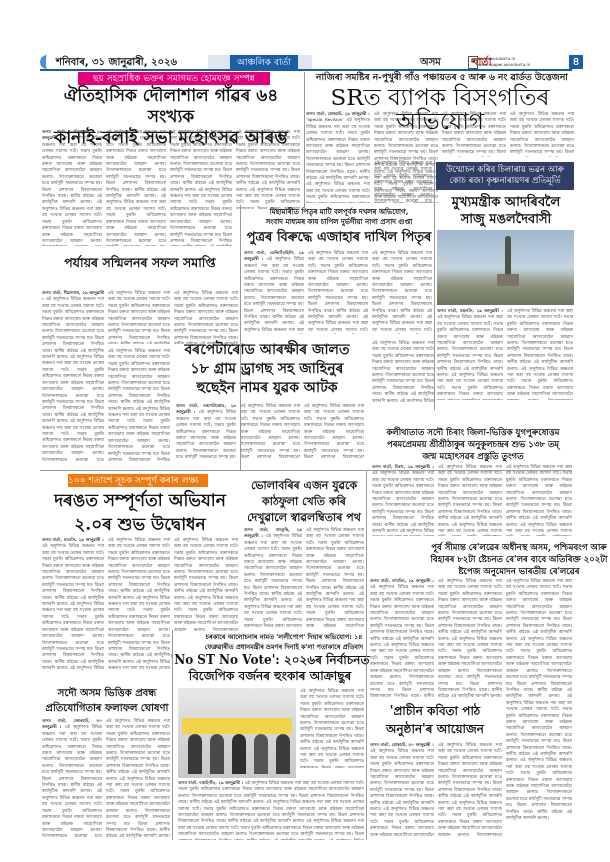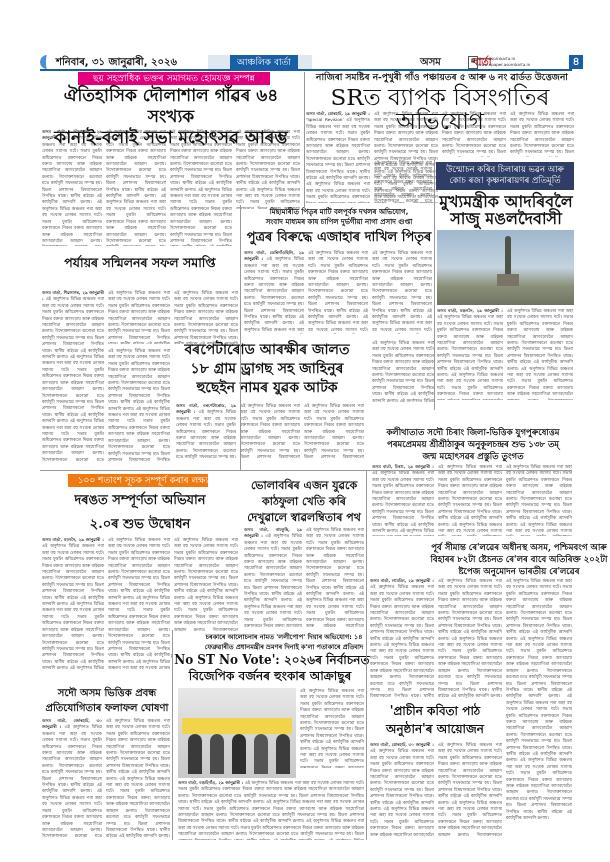--- a/index.html
+++ b/index.html
@@ -10,21 +10,21 @@
   .hdr-date{position:absolute;left:40px;top:55px;width:170px;height:14px;font-size:10px;font-weight:bold;line-height:14px;padding-left:10px;border-left:6px solid #4a8fd8;border-radius:7px 0 0 7px;box-sizing:border-box;}
   .hdr-mid{position:absolute;left:208px;top:55px;width:22px;height:14px;background:#dfe7f1;}
   .hdr-sec{position:absolute;left:230px;top:55px;width:68px;height:14px;background:#1a5ea8;color:#fff;font-size:9px;text-align:center;line-height:14px;}
   .hdr-mid2{position:absolute;left:298px;top:55px;width:14px;height:14px;background:#dfe7f1;}
   .hdr-logo{position:absolute;left:420px;top:55px;height:14px;font-size:10px;font-weight:bold;line-height:14px;color:#222;}
   .hdr-logo .red{color:#d81e1e;padding-left:32px;}
   .hdr-web{position:absolute;left:478px;top:56px;font-size:4px;line-height:6px;color:#333;width:52px;}
   .hdr-page{position:absolute;left:569px;top:55px;width:14px;height:14px;background:#1a5ea8;color:#fff;font-size:11px;font-weight:bold;text-align:center;line-height:14px;}
 
   .kicker-pink{background:#e4007c;color:#fff;font-size:9px;text-align:center;line-height:12px;}
-  .kicker-orange{background:#f07a10;color:#fff;font-size:9px;text-align:right;line-height:12px;}
+  .kicker-orange{background:#f07a10;color:#fff;font-size:9px;text-align:left;line-height:12px;}
   .kicker-navy{background:#2f3e66;color:#fff;font-size:8.5px;text-align:center;line-height:11px;padding:2px 3px;box-sizing:border-box;}
   .hl{font-family:"DejaVu Serif",serif;text-align:center;color:#111;}
   .sub{font-family:"DejaVu Sans",sans-serif;text-align:center;color:#111;font-weight:bold;}
   .body{font-size:4.2px;line-height:6.4px;color:#333;text-align:justify;overflow:hidden;}
   .col{position:absolute;overflow:hidden;}
   .rule{position:absolute;background:#999;}
   .photo{position:absolute;overflow:hidden;}
 </style>
 </head>
 <body>
@@ -54,21 +54,21 @@
 
 <div class="abs sub" style="left:312px;top:71px;width:260px;font-size:9px;line-height:13px;">নাজিৰা সমষ্টিৰ ন-পুখুৰী গাঁও পঞ্চায়তৰ ৫ আৰু ৬ নং ৱাৰ্ডত উত্তেজনা</div>
 <div class="abs hl" style="left:306px;top:85px;width:268px;font-size:23px;line-height:24px;">SRত ব্যাপক বিসংগতিৰ অভিযোগ</div>
 <div class="col body" style="left:306px;top:111px;width:64px;height:92px;"><b>অসম বাৰ্তা, যোৰহাট, ২৯ জানুৱাৰী :</b> <span>'Special Revision'</span> <span>এই অনুষ্ঠানত বিভিন্ন অঞ্চলৰ পৰা অহা বহু সংখ্যক লোকৰ সমাগম ঘটে। সভাৰ মুকলি অধিৱেশনত বক্তাসকলে নিজৰ বক্তব্য আগবঢ়ায় আৰু ৰাইজক সহযোগিতা আগবঢ়াবলৈ আহ্বান জনায়। উদ্যোক্তাসকলে জনোৱা মতে কাৰ্যসূচী সফলভাৱে সম্পন্ন হয়। জিলা প্ৰশাসনৰ বিষয়াসকলো উপস্থিত থাকে। স্থানীয় ৰাইজে এই কাৰ্যসূচীক আদৰণি জনায়। এই অনুষ্ঠানত বিভিন্ন অঞ্চলৰ পৰা অহা বহু সংখ্যক লোকৰ সমাগম ঘটে। সভাৰ মুকলি অধিৱেশনত বক্তাসকলে নিজৰ বক্তব্য আগবঢ়ায় আৰু ৰাইজক সহযোগিতা আগবঢ়াবলৈ আহ্বান জনায়। উদ্যোক্তাসকলে জনোৱা মতে কাৰ্যসূচী সফলভাৱে সম্পন্ন হয়। জিলা প্ৰশাসনৰ বিষয়াসকলো উপস্থিত থাকে। স্থানীয় ৰাইজে এই কাৰ্যসূচীক আদৰণি জনায়। এই অনুষ্ঠানত বিভিন্ন অঞ্চলৰ পৰা অহা বহু সংখ্যক লোকৰ সমাগম ঘটে। সভাৰ মুকলি অধিৱেশনত বক্তাসকলে নিজৰ বক্তব্য আগবঢ়ায় আৰু ৰাইজক সহযোগিতা আগবঢ়াবলৈ আহ্বান জনায়। উদ্যোক্তাসকলে জনোৱা মতে কাৰ্যসূচী সফলভাৱে সম্পন্ন হয়। জিলা প্ৰশাসনৰ বিষয়াসকলো উপস্থিত থাকে। স্থানীয় ৰাইজে এই কাৰ্যসূচীক আদৰণি জনায়। এই অনুষ্ঠানত বিভিন্ন অঞ্চলৰ পৰা অহা বহু সংখ্যক লোকৰ সমাগম ঘটে। সভাৰ মুকলি অধিৱেশনত বক্তাসকলে নিজৰ বক্তব্য আগবঢ়ায় আৰু ৰাইজক সহযোগিতা আগবঢ়াবলৈ আহ্বান জনায়। উদ্যোক্তাসকলে জনোৱা মতে কাৰ্যসূচী সফলভাৱে সম্পন্ন হয়। জিলা প্ৰশাসনৰ বিষয়াসকলো উপস্থিত থাকে। স্থানীয় ৰাইজে এই কাৰ্যসূচীক আদৰণি জনায়। </span></div>
 <div class="col body" style="left:374px;top:111px;width:64px;height:92px;">এই অনুষ্ঠানত বিভিন্ন অঞ্চলৰ পৰা অহা বহু সংখ্যক লোকৰ সমাগম ঘটে। সভাৰ মুকলি অধিৱেশনত বক্তাসকলে নিজৰ বক্তব্য আগবঢ়ায় আৰু ৰাইজক সহযোগিতা আগবঢ়াবলৈ আহ্বান জনায়। উদ্যোক্তাসকলে জনোৱা মতে কাৰ্যসূচী সফলভাৱে সম্পন্ন হয়। জিলা প্ৰশাসনৰ বিষয়াসকলো উপস্থিত থাকে। স্থানীয় ৰাইজে এই কাৰ্যসূচীক আদৰণি জনায়। এই অনুষ্ঠানত বিভিন্ন অঞ্চলৰ পৰা অহা বহু সংখ্যক লোকৰ সমাগম ঘটে। সভাৰ মুকলি অধিৱেশনত বক্তাসকলে নিজৰ বক্তব্য আগবঢ়ায় আৰু ৰাইজক সহযোগিতা আগবঢ়াবলৈ আহ্বান জনায়। উদ্যোক্তাসকলে জনোৱা মতে কাৰ্যসূচী সফলভাৱে সম্পন্ন হয়। জিলা প্ৰশাসনৰ বিষয়াসকলো উপস্থিত থাকে। স্থানীয় ৰাইজে এই কাৰ্যসূচীক আদৰণি জনায়। এই অনুষ্ঠানত বিভিন্ন অঞ্চলৰ পৰা অহা বহু সংখ্যক লোকৰ সমাগম ঘটে। সভাৰ মুকলি অধিৱেশনত বক্তাসকলে নিজৰ বক্তব্য আগবঢ়ায় আৰু ৰাইজক সহযোগিতা আগবঢ়াবলৈ আহ্বান জনায়। উদ্যোক্তাসকলে জনোৱা মতে কাৰ্যসূচী সফলভাৱে সম্পন্ন হয়। জিলা প্ৰশাসনৰ বিষয়াসকলো উপস্থিত থাকে। স্থানীয় ৰাইজে এই কাৰ্যসূচীক আদৰণি জনায়। এই অনুষ্ঠানত বিভিন্ন অঞ্চলৰ পৰা অহা বহু সংখ্যক লোকৰ সমাগম ঘটে। সভাৰ মুকলি অধিৱেশনত বক্তাসকলে নিজৰ বক্তব্য আগবঢ়ায় আৰু ৰাইজক সহযোগিতা আগবঢ়াবলৈ আহ্বান জনায়। উদ্যোক্তাসকলে জনোৱা মতে কাৰ্যসূচী সফলভাৱে সম্পন্ন হয়। জিলা প্ৰশাসনৰ বিষয়াসকলো উপস্থিত থাকে। স্থানীয় ৰাইজে এই কাৰ্যসূচীক আদৰণি জনায়। </div>
 <div class="col body" style="left:442px;top:111px;width:64px;height:46px;">এই অনুষ্ঠানত বিভিন্ন অঞ্চলৰ পৰা অহা বহু সংখ্যক লোকৰ সমাগম ঘটে। সভাৰ মুকলি অধিৱেশনত বক্তাসকলে নিজৰ বক্তব্য আগবঢ়ায় আৰু ৰাইজক সহযোগিতা আগবঢ়াবলৈ আহ্বান জনায়। উদ্যোক্তাসকলে জনোৱা মতে কাৰ্যসূচী সফলভাৱে সম্পন্ন হয়। জিলা প্ৰশাসনৰ বিষয়াসকলো উপস্থিত থাকে। স্থানীয় ৰাইজে এই কাৰ্যসূচীক আদৰণি জনায়। এই অনুষ্ঠানত বিভিন্ন অঞ্চলৰ পৰা অহা বহু সংখ্যক লোকৰ সমাগম ঘটে। সভাৰ মুকলি অধিৱেশনত বক্তাসকলে নিজৰ বক্তব্য আগবঢ়ায় আৰু ৰাইজক সহযোগিতা আগবঢ়াবলৈ আহ্বান জনায়। উদ্যোক্তাসকলে জনোৱা মতে কাৰ্যসূচী সফলভাৱে সম্পন্ন হয়। জিলা প্ৰশাসনৰ বিষয়াসকলো উপস্থিত থাকে। স্থানীয় ৰাইজে এই কাৰ্যসূচীক আদৰণি জনায়। এই অনুষ্ঠানত বিভিন্ন অঞ্চলৰ পৰা অহা বহু সংখ্যক লোকৰ সমাগম ঘটে। সভাৰ মুকলি অধিৱেশনত বক্তাসকলে নিজৰ বক্তব্য আগবঢ়ায় আৰু ৰাইজক সহযোগিতা আগবঢ়াবলৈ আহ্বান জনায়। উদ্যোক্তাসকলে জনোৱা মতে কাৰ্যসূচী সফলভাৱে সম্পন্ন হয়। জিলা প্ৰশাসনৰ বিষয়াসকলো উপস্থিত থাকে। স্থানীয় ৰাইজে এই কাৰ্যসূচীক আদৰণি জনায়। এই অনুষ্ঠানত বিভিন্ন অঞ্চলৰ পৰা অহা বহু সংখ্যক লোকৰ সমাগম ঘটে। সভাৰ মুকলি অধিৱেশনত বক্তাসকলে নিজৰ বক্তব্য আগবঢ়ায় আৰু ৰাইজক সহযোগিতা আগবঢ়াবলৈ আহ্বান জনায়। উদ্যোক্তাসকলে জনোৱা মতে কাৰ্যসূচী সফলভাৱে সম্পন্ন হয়। জিলা প্ৰশাসনৰ বিষয়াসকলো উপস্থিত থাকে। স্থানীয় ৰাইজে এই কাৰ্যসূচীক আদৰণি জনায়। </div>
 <div class="col body" style="left:510px;top:111px;width:64px;height:46px;">এই অনুষ্ঠানত বিভিন্ন অঞ্চলৰ পৰা অহা বহু সংখ্যক লোকৰ সমাগম ঘটে। সভাৰ মুকলি অধিৱেশনত বক্তাসকলে নিজৰ বক্তব্য আগবঢ়ায় আৰু ৰাইজক সহযোগিতা আগবঢ়াবলৈ আহ্বান জনায়। উদ্যোক্তাসকলে জনোৱা মতে কাৰ্যসূচী সফলভাৱে সম্পন্ন হয়। জিলা প্ৰশাসনৰ বিষয়াসকলো উপস্থিত থাকে। স্থানীয় ৰাইজে এই কাৰ্যসূচীক আদৰণি জনায়। এই অনুষ্ঠানত বিভিন্ন অঞ্চলৰ পৰা অহা বহু সংখ্যক লোকৰ সমাগম ঘটে। সভাৰ মুকলি অধিৱেশনত বক্তাসকলে নিজৰ বক্তব্য আগবঢ়ায় আৰু ৰাইজক সহযোগিতা আগবঢ়াবলৈ আহ্বান জনায়। উদ্যোক্তাসকলে জনোৱা মতে কাৰ্যসূচী সফলভাৱে সম্পন্ন হয়। জিলা প্ৰশাসনৰ বিষয়াসকলো উপস্থিত থাকে। স্থানীয় ৰাইজে এই কাৰ্যসূচীক আদৰণি জনায়। এই অনুষ্ঠানত বিভিন্ন অঞ্চলৰ পৰা অহা বহু সংখ্যক লোকৰ সমাগম ঘটে। সভাৰ মুকলি অধিৱেশনত বক্তাসকলে নিজৰ বক্তব্য আগবঢ়ায় আৰু ৰাইজক সহযোগিতা আগবঢ়াবলৈ আহ্বান জনায়। উদ্যোক্তাসকলে জনোৱা মতে কাৰ্যসূচী সফলভাৱে সম্পন্ন হয়। জিলা প্ৰশাসনৰ বিষয়াসকলো উপস্থিত থাকে। স্থানীয় ৰাইজে এই কাৰ্যসূচীক আদৰণি জনায়। এই অনুষ্ঠানত বিভিন্ন অঞ্চলৰ পৰা অহা বহু সংখ্যক লোকৰ সমাগম ঘটে। সভাৰ মুকলি অধিৱেশনত বক্তাসকলে নিজৰ বক্তব্য আগবঢ়ায় আৰু ৰাইজক সহযোগিতা আগবঢ়াবলৈ আহ্বান জনায়। উদ্যোক্তাসকলে জনোৱা মতে কাৰ্যসূচী সফলভাৱে সম্পন্ন হয়। জিলা প্ৰশাসনৰ বিষয়াসকলো উপস্থিত থাকে। স্থানীয় ৰাইজে এই কাৰ্যসূচীক আদৰণি জনায়। </div>
 <div class="col body" style="left:374px;top:160px;width:58px;height:43px;">এই অনুষ্ঠানত বিভিন্ন অঞ্চলৰ পৰা অহা বহু সংখ্যক লোকৰ সমাগম ঘটে। সভাৰ মুকলি অধিৱেশনত বক্তাসকলে নিজৰ বক্তব্য আগবঢ়ায় আৰু ৰাইজক সহযোগিতা আগবঢ়াবলৈ আহ্বান জনায়। উদ্যোক্তাসকলে জনোৱা মতে কাৰ্যসূচী সফলভাৱে সম্পন্ন হয়। জিলা প্ৰশাসনৰ বিষয়াসকলো উপস্থিত থাকে। স্থানীয় ৰাইজে এই কাৰ্যসূচীক আদৰণি জনায়। এই অনুষ্ঠানত বিভিন্ন অঞ্চলৰ পৰা অহা বহু সংখ্যক লোকৰ সমাগম ঘটে। সভাৰ মুকলি অধিৱেশনত বক্তাসকলে নিজৰ বক্তব্য আগবঢ়ায় আৰু ৰাইজক সহযোগিতা আগবঢ়াবলৈ আহ্বান জনায়। উদ্যোক্তাসকলে জনোৱা মতে কাৰ্যসূচী সফলভাৱে সম্পন্ন হয়। জিলা প্ৰশাসনৰ বিষয়াসকলো উপস্থিত থাকে। স্থানীয় ৰাইজে এই কাৰ্যসূচীক আদৰণি জনায়। এই অনুষ্ঠানত বিভিন্ন অঞ্চলৰ পৰা অহা বহু সংখ্যক লোকৰ সমাগম ঘটে। সভাৰ মুকলি অধিৱেশনত বক্তাসকলে নিজৰ বক্তব্য আগবঢ়ায় আৰু ৰাইজক সহযোগিতা আগবঢ়াবলৈ আহ্বান জনায়। উদ্যোক্তাসকলে জনোৱা মতে কাৰ্যসূচী সফলভাৱে সম্পন্ন হয়। জিলা প্ৰশাসনৰ বিষয়াসকলো উপস্থিত থাকে। স্থানীয় ৰাইজে এই কাৰ্যসূচীক আদৰণি জনায়। এই অনুষ্ঠানত বিভিন্ন অঞ্চলৰ পৰা অহা বহু সংখ্যক লোকৰ সমাগম ঘটে। সভাৰ মুকলি অধিৱেশনত বক্তাসকলে নিজৰ বক্তব্য আগবঢ়ায় আৰু ৰাইজক সহযোগিতা আগবঢ়াবলৈ আহ্বান জনায়। উদ্যোক্তাসকলে জনোৱা মতে কাৰ্যসূচী সফলভাৱে সম্পন্ন হয়। জিলা প্ৰশাসনৰ বিষয়াসকলো উপস্থিত থাকে। স্থানীয় ৰাইজে এই কাৰ্যসূচীক আদৰণি জনায়। </div>
 
 <div class="abs kicker-navy" style="left:436px;top:162px;width:138px;height:28px;">উন্মোচন কৰিব চিলাৰায় ভৱন আৰু কোচ ৰজা কৃষ্ণনাৰায়ণৰ প্ৰতিমূৰ্তি</div>
-<div class="abs hl" style="left:436px;top:193px;width:140px;font-size:16px;line-height:17px;font-weight:bold;">
+<div class="abs hl" style="left:436px;top:193px;width:140px;font-size:13px;line-height:17px;font-weight:bold;">
   <div>মুখ্যমন্ত্ৰীক আদৰিবলৈ</div>
   <div>সাজু মঙলদৈবাসী</div>
 </div>
 <div class="photo" style="left:437px;top:230px;width:137px;height:75px;background:linear-gradient(#9fb7cf 0%,#c4d3df 50%,#8a8f78 75%,#6d7562 100%);">
   <div class="abs" style="left:68px;top:6px;width:6px;height:40px;background:#4e5548;border-radius:3px 3px 0 0;"></div>
   <div class="abs" style="left:60px;top:44px;width:22px;height:12px;background:#7a7566;"></div>
 </div>
 <div class="col body" style="left:437px;top:308px;width:66px;height:92px;"><b>অসম বাৰ্তা, মঙলদৈ, ২৯ জানুৱাৰী :</b> <span>এই অনুষ্ঠানত বিভিন্ন অঞ্চলৰ পৰা অহা বহু সংখ্যক লোকৰ সমাগম ঘটে। সভাৰ মুকলি অধিৱেশনত বক্তাসকলে নিজৰ বক্তব্য আগবঢ়ায় আৰু ৰাইজক সহযোগিতা আগবঢ়াবলৈ আহ্বান জনায়। উদ্যোক্তাসকলে জনোৱা মতে কাৰ্যসূচী সফলভাৱে সম্পন্ন হয়। জিলা প্ৰশাসনৰ বিষয়াসকলো উপস্থিত থাকে। স্থানীয় ৰাইজে এই কাৰ্যসূচীক আদৰণি জনায়। এই অনুষ্ঠানত বিভিন্ন অঞ্চলৰ পৰা অহা বহু সংখ্যক লোকৰ সমাগম ঘটে। সভাৰ মুকলি অধিৱেশনত বক্তাসকলে নিজৰ বক্তব্য আগবঢ়ায় আৰু ৰাইজক সহযোগিতা আগবঢ়াবলৈ আহ্বান জনায়। উদ্যোক্তাসকলে জনোৱা মতে কাৰ্যসূচী সফলভাৱে সম্পন্ন হয়। জিলা প্ৰশাসনৰ বিষয়াসকলো উপস্থিত থাকে। স্থানীয় ৰাইজে এই কাৰ্যসূচীক আদৰণি জনায়। এই অনুষ্ঠানত বিভিন্ন অঞ্চলৰ পৰা অহা বহু সংখ্যক লোকৰ সমাগম ঘটে। সভাৰ মুকলি অধিৱেশনত বক্তাসকলে নিজৰ বক্তব্য আগবঢ়ায় আৰু ৰাইজক সহযোগিতা আগবঢ়াবলৈ আহ্বান জনায়। উদ্যোক্তাসকলে জনোৱা মতে কাৰ্যসূচী সফলভাৱে সম্পন্ন হয়। জিলা প্ৰশাসনৰ বিষয়াসকলো উপস্থিত থাকে। স্থানীয় ৰাইজে এই কাৰ্যসূচীক আদৰণি জনায়। এই অনুষ্ঠানত বিভিন্ন অঞ্চলৰ পৰা অহা বহু সংখ্যক লোকৰ সমাগম ঘটে। সভাৰ মুকলি অধিৱেশনত বক্তাসকলে নিজৰ বক্তব্য আগবঢ়ায় আৰু ৰাইজক সহযোগিতা আগবঢ়াবলৈ আহ্বান জনায়। উদ্যোক্তাসকলে জনোৱা মতে কাৰ্যসূচী সফলভাৱে সম্পন্ন হয়। জিলা প্ৰশাসনৰ বিষয়াসকলো উপস্থিত থাকে। স্থানীয় ৰাইজে এই কাৰ্যসূচীক আদৰণি জনায়। </span></div>
 <div class="col body" style="left:507px;top:308px;width:66px;height:92px;">এই অনুষ্ঠানত বিভিন্ন অঞ্চলৰ পৰা অহা বহু সংখ্যক লোকৰ সমাগম ঘটে। সভাৰ মুকলি অধিৱেশনত বক্তাসকলে নিজৰ বক্তব্য আগবঢ়ায় আৰু ৰাইজক সহযোগিতা আগবঢ়াবলৈ আহ্বান জনায়। উদ্যোক্তাসকলে জনোৱা মতে কাৰ্যসূচী সফলভাৱে সম্পন্ন হয়। জিলা প্ৰশাসনৰ বিষয়াসকলো উপস্থিত থাকে। স্থানীয় ৰাইজে এই কাৰ্যসূচীক আদৰণি জনায়। এই অনুষ্ঠানত বিভিন্ন অঞ্চলৰ পৰা অহা বহু সংখ্যক লোকৰ সমাগম ঘটে। সভাৰ মুকলি অধিৱেশনত বক্তাসকলে নিজৰ বক্তব্য আগবঢ়ায় আৰু ৰাইজক সহযোগিতা আগবঢ়াবলৈ আহ্বান জনায়। উদ্যোক্তাসকলে জনোৱা মতে কাৰ্যসূচী সফলভাৱে সম্পন্ন হয়। জিলা প্ৰশাসনৰ বিষয়াসকলো উপস্থিত থাকে। স্থানীয় ৰাইজে এই কাৰ্যসূচীক আদৰণি জনায়। এই অনুষ্ঠানত বিভিন্ন অঞ্চলৰ পৰা অহা বহু সংখ্যক লোকৰ সমাগম ঘটে। সভাৰ মুকলি অধিৱেশনত বক্তাসকলে নিজৰ বক্তব্য আগবঢ়ায় আৰু ৰাইজক সহযোগিতা আগবঢ়াবলৈ আহ্বান জনায়। উদ্যোক্তাসকলে জনোৱা মতে কাৰ্যসূচী সফলভাৱে সম্পন্ন হয়। জিলা প্ৰশাসনৰ বিষয়াসকলো উপস্থিত থাকে। স্থানীয় ৰাইজে এই কাৰ্যসূচীক আদৰণি জনায়। এই অনুষ্ঠানত বিভিন্ন অঞ্চলৰ পৰা অহা বহু সংখ্যক লোকৰ সমাগম ঘটে। সভাৰ মুকলি অধিৱেশনত বক্তাসকলে নিজৰ বক্তব্য আগবঢ়ায় আৰু ৰাইজক সহযোগিতা আগবঢ়াবলৈ আহ্বান জনায়। উদ্যোক্তাসকলে জনোৱা মতে কাৰ্যসূচী সফলভাৱে সম্পন্ন হয়। জিলা প্ৰশাসনৰ বিষয়াসকলো উপস্থিত থাকে। স্থানীয় ৰাইজে এই কাৰ্যসূচীক আদৰণি জনায়। </div>
 
@@ -104,21 +104,21 @@
 <div class="abs hl" style="left:370px;top:426px;width:206px;font-size:8.5px;line-height:12px;font-weight:bold;">
   <div>কলীথাতাত সদৌ চিৰাং জিলা-ভিত্তিক যুগপুৰুষোত্তম</div>
   <div>পৰমপ্ৰেমময় শ্ৰীশ্ৰীঠাকুৰ অনুকূলচন্দ্ৰৰ শুভ ১৩৮ তম্</div>
   <div>জন্ম মহোৎসৱৰ প্ৰস্তুতি তুংগত</div>
 </div>
 <div class="col body" style="left:372px;top:464px;width:62px;height:72px;"><b>অসম বাৰ্তা, চিৰাং, ২৯ জানুৱাৰী :</b> <span>এই অনুষ্ঠানত বিভিন্ন অঞ্চলৰ পৰা অহা বহু সংখ্যক লোকৰ সমাগম ঘটে। সভাৰ মুকলি অধিৱেশনত বক্তাসকলে নিজৰ বক্তব্য আগবঢ়ায় আৰু ৰাইজক সহযোগিতা আগবঢ়াবলৈ আহ্বান জনায়। উদ্যোক্তাসকলে জনোৱা মতে কাৰ্যসূচী সফলভাৱে সম্পন্ন হয়। জিলা প্ৰশাসনৰ বিষয়াসকলো উপস্থিত থাকে। স্থানীয় ৰাইজে এই কাৰ্যসূচীক আদৰণি জনায়। এই অনুষ্ঠানত বিভিন্ন অঞ্চলৰ পৰা অহা বহু সংখ্যক লোকৰ সমাগম ঘটে। সভাৰ মুকলি অধিৱেশনত বক্তাসকলে নিজৰ বক্তব্য আগবঢ়ায় আৰু ৰাইজক সহযোগিতা আগবঢ়াবলৈ আহ্বান জনায়। উদ্যোক্তাসকলে জনোৱা মতে কাৰ্যসূচী সফলভাৱে সম্পন্ন হয়। জিলা প্ৰশাসনৰ বিষয়াসকলো উপস্থিত থাকে। স্থানীয় ৰাইজে এই কাৰ্যসূচীক আদৰণি জনায়। এই অনুষ্ঠানত বিভিন্ন অঞ্চলৰ পৰা অহা বহু সংখ্যক লোকৰ সমাগম ঘটে। সভাৰ মুকলি অধিৱেশনত বক্তাসকলে নিজৰ বক্তব্য আগবঢ়ায় আৰু ৰাইজক সহযোগিতা আগবঢ়াবলৈ আহ্বান জনায়। উদ্যোক্তাসকলে জনোৱা মতে কাৰ্যসূচী সফলভাৱে সম্পন্ন হয়। জিলা প্ৰশাসনৰ বিষয়াসকলো উপস্থিত থাকে। স্থানীয় ৰাইজে এই কাৰ্যসূচীক আদৰণি জনায়। এই অনুষ্ঠানত বিভিন্ন অঞ্চলৰ পৰা অহা বহু সংখ্যক লোকৰ সমাগম ঘটে। সভাৰ মুকলি অধিৱেশনত বক্তাসকলে নিজৰ বক্তব্য আগবঢ়ায় আৰু ৰাইজক সহযোগিতা আগবঢ়াবলৈ আহ্বান জনায়। উদ্যোক্তাসকলে জনোৱা মতে কাৰ্যসূচী সফলভাৱে সম্পন্ন হয়। জিলা প্ৰশাসনৰ বিষয়াসকলো উপস্থিত থাকে। স্থানীয় ৰাইজে এই কাৰ্যসূচীক আদৰণি জনায়। </span></div>
 <div class="col body" style="left:438px;top:464px;width:64px;height:72px;">এই অনুষ্ঠানত বিভিন্ন অঞ্চলৰ পৰা অহা বহু সংখ্যক লোকৰ সমাগম ঘটে। সভাৰ মুকলি অধিৱেশনত বক্তাসকলে নিজৰ বক্তব্য আগবঢ়ায় আৰু ৰাইজক সহযোগিতা আগবঢ়াবলৈ আহ্বান জনায়। উদ্যোক্তাসকলে জনোৱা মতে কাৰ্যসূচী সফলভাৱে সম্পন্ন হয়। জিলা প্ৰশাসনৰ বিষয়াসকলো উপস্থিত থাকে। স্থানীয় ৰাইজে এই কাৰ্যসূচীক আদৰণি জনায়। এই অনুষ্ঠানত বিভিন্ন অঞ্চলৰ পৰা অহা বহু সংখ্যক লোকৰ সমাগম ঘটে। সভাৰ মুকলি অধিৱেশনত বক্তাসকলে নিজৰ বক্তব্য আগবঢ়ায় আৰু ৰাইজক সহযোগিতা আগবঢ়াবলৈ আহ্বান জনায়। উদ্যোক্তাসকলে জনোৱা মতে কাৰ্যসূচী সফলভাৱে সম্পন্ন হয়। জিলা প্ৰশাসনৰ বিষয়াসকলো উপস্থিত থাকে। স্থানীয় ৰাইজে এই কাৰ্যসূচীক আদৰণি জনায়। এই অনুষ্ঠানত বিভিন্ন অঞ্চলৰ পৰা অহা বহু সংখ্যক লোকৰ সমাগম ঘটে। সভাৰ মুকলি অধিৱেশনত বক্তাসকলে নিজৰ বক্তব্য আগবঢ়ায় আৰু ৰাইজক সহযোগিতা আগবঢ়াবলৈ আহ্বান জনায়। উদ্যোক্তাসকলে জনোৱা মতে কাৰ্যসূচী সফলভাৱে সম্পন্ন হয়। জিলা প্ৰশাসনৰ বিষয়াসকলো উপস্থিত থাকে। স্থানীয় ৰাইজে এই কাৰ্যসূচীক আদৰণি জনায়। এই অনুষ্ঠানত বিভিন্ন অঞ্চলৰ পৰা অহা বহু সংখ্যক লোকৰ সমাগম ঘটে। সভাৰ মুকলি অধিৱেশনত বক্তাসকলে নিজৰ বক্তব্য আগবঢ়ায় আৰু ৰাইজক সহযোগিতা আগবঢ়াবলৈ আহ্বান জনায়। উদ্যোক্তাসকলে জনোৱা মতে কাৰ্যসূচী সফলভাৱে সম্পন্ন হয়। জিলা প্ৰশাসনৰ বিষয়াসকলো উপস্থিত থাকে। স্থানীয় ৰাইজে এই কাৰ্যসূচীক আদৰণি জনায়। </div>
 <div class="col body" style="left:506px;top:464px;width:66px;height:72px;">এই অনুষ্ঠানত বিভিন্ন অঞ্চলৰ পৰা অহা বহু সংখ্যক লোকৰ সমাগম ঘটে। সভাৰ মুকলি অধিৱেশনত বক্তাসকলে নিজৰ বক্তব্য আগবঢ়ায় আৰু ৰাইজক সহযোগিতা আগবঢ়াবলৈ আহ্বান জনায়। উদ্যোক্তাসকলে জনোৱা মতে কাৰ্যসূচী সফলভাৱে সম্পন্ন হয়। জিলা প্ৰশাসনৰ বিষয়াসকলো উপস্থিত থাকে। স্থানীয় ৰাইজে এই কাৰ্যসূচীক আদৰণি জনায়। এই অনুষ্ঠানত বিভিন্ন অঞ্চলৰ পৰা অহা বহু সংখ্যক লোকৰ সমাগম ঘটে। সভাৰ মুকলি অধিৱেশনত বক্তাসকলে নিজৰ বক্তব্য আগবঢ়ায় আৰু ৰাইজক সহযোগিতা আগবঢ়াবলৈ আহ্বান জনায়। উদ্যোক্তাসকলে জনোৱা মতে কাৰ্যসূচী সফলভাৱে সম্পন্ন হয়। জিলা প্ৰশাসনৰ বিষয়াসকলো উপস্থিত থাকে। স্থানীয় ৰাইজে এই কাৰ্যসূচীক আদৰণি জনায়। এই অনুষ্ঠানত বিভিন্ন অঞ্চলৰ পৰা অহা বহু সংখ্যক লোকৰ সমাগম ঘটে। সভাৰ মুকলি অধিৱেশনত বক্তাসকলে নিজৰ বক্তব্য আগবঢ়ায় আৰু ৰাইজক সহযোগিতা আগবঢ়াবলৈ আহ্বান জনায়। উদ্যোক্তাসকলে জনোৱা মতে কাৰ্যসূচী সফলভাৱে সম্পন্ন হয়। জিলা প্ৰশাসনৰ বিষয়াসকলো উপস্থিত থাকে। স্থানীয় ৰাইজে এই কাৰ্যসূচীক আদৰণি জনায়। এই অনুষ্ঠানত বিভিন্ন অঞ্চলৰ পৰা অহা বহু সংখ্যক লোকৰ সমাগম ঘটে। সভাৰ মুকলি অধিৱেশনত বক্তাসকলে নিজৰ বক্তব্য আগবঢ়ায় আৰু ৰাইজক সহযোগিতা আগবঢ়াবলৈ আহ্বান জনায়। উদ্যোক্তাসকলে জনোৱা মতে কাৰ্যসূচী সফলভাৱে সম্পন্ন হয়। জিলা প্ৰশাসনৰ বিষয়াসকলো উপস্থিত থাকে। স্থানীয় ৰাইজে এই কাৰ্যসূচীক আদৰণি জনায়। </div>
 
 <div class="abs kicker-orange" style="left:68px;top:474px;width:140px;height:13px;">১০০ শতাংশ সূচক সম্পূৰ্ণ কৰাৰ লক্ষ্য</div>
-<div class="abs hl" style="left:42px;top:488px;width:196px;font-size:13px;line-height:24px;font-weight:bold;">
+<div class="abs hl" style="left:42px;top:488px;width:196px;font-size:17px;line-height:24px;font-weight:bold;">
   <div>দৰঙত সম্পূৰ্ণতা অভিযান</div>
   <div>২.০ৰ শুভ উদ্বোধন</div>
 </div>
 <div class="col body" style="left:42px;top:537px;width:62px;height:134px;"><b>অসম বাৰ্তা, মংলদৈ, ২৯ জানুৱাৰী :</b> <span>এই অনুষ্ঠানত বিভিন্ন অঞ্চলৰ পৰা অহা বহু সংখ্যক লোকৰ সমাগম ঘটে। সভাৰ মুকলি অধিৱেশনত বক্তাসকলে নিজৰ বক্তব্য আগবঢ়ায় আৰু ৰাইজক সহযোগিতা আগবঢ়াবলৈ আহ্বান জনায়। উদ্যোক্তাসকলে জনোৱা মতে কাৰ্যসূচী সফলভাৱে সম্পন্ন হয়। জিলা প্ৰশাসনৰ বিষয়াসকলো উপস্থিত থাকে। স্থানীয় ৰাইজে এই কাৰ্যসূচীক আদৰণি জনায়। এই অনুষ্ঠানত বিভিন্ন অঞ্চলৰ পৰা অহা বহু সংখ্যক লোকৰ সমাগম ঘটে। সভাৰ মুকলি অধিৱেশনত বক্তাসকলে নিজৰ বক্তব্য আগবঢ়ায় আৰু ৰাইজক সহযোগিতা আগবঢ়াবলৈ আহ্বান জনায়। উদ্যোক্তাসকলে জনোৱা মতে কাৰ্যসূচী সফলভাৱে সম্পন্ন হয়। জিলা প্ৰশাসনৰ বিষয়াসকলো উপস্থিত থাকে। স্থানীয় ৰাইজে এই কাৰ্যসূচীক আদৰণি জনায়। এই অনুষ্ঠানত বিভিন্ন অঞ্চলৰ পৰা অহা বহু সংখ্যক লোকৰ সমাগম ঘটে। সভাৰ মুকলি অধিৱেশনত বক্তাসকলে নিজৰ বক্তব্য আগবঢ়ায় আৰু ৰাইজক সহযোগিতা আগবঢ়াবলৈ আহ্বান জনায়। উদ্যোক্তাসকলে জনোৱা মতে কাৰ্যসূচী সফলভাৱে সম্পন্ন হয়। জিলা প্ৰশাসনৰ বিষয়াসকলো উপস্থিত থাকে। স্থানীয় ৰাইজে এই কাৰ্যসূচীক আদৰণি জনায়। এই অনুষ্ঠানত বিভিন্ন অঞ্চলৰ পৰা অহা বহু সংখ্যক লোকৰ সমাগম ঘটে। সভাৰ মুকলি অধিৱেশনত বক্তাসকলে নিজৰ বক্তব্য আগবঢ়ায় আৰু ৰাইজক সহযোগিতা আগবঢ়াবলৈ আহ্বান জনায়। উদ্যোক্তাসকলে জনোৱা মতে কাৰ্যসূচী সফলভাৱে সম্পন্ন হয়। জিলা প্ৰশাসনৰ বিষয়াসকলো উপস্থিত থাকে। স্থানীয় ৰাইজে এই কাৰ্যসূচীক আদৰণি জনায়। </span></div>
 <div class="col body" style="left:108px;top:537px;width:62px;height:134px;">এই অনুষ্ঠানত বিভিন্ন অঞ্চলৰ পৰা অহা বহু সংখ্যক লোকৰ সমাগম ঘটে। সভাৰ মুকলি অধিৱেশনত বক্তাসকলে নিজৰ বক্তব্য আগবঢ়ায় আৰু ৰাইজক সহযোগিতা আগবঢ়াবলৈ আহ্বান জনায়। উদ্যোক্তাসকলে জনোৱা মতে কাৰ্যসূচী সফলভাৱে সম্পন্ন হয়। জিলা প্ৰশাসনৰ বিষয়াসকলো উপস্থিত থাকে। স্থানীয় ৰাইজে এই কাৰ্যসূচীক আদৰণি জনায়। এই অনুষ্ঠানত বিভিন্ন অঞ্চলৰ পৰা অহা বহু সংখ্যক লোকৰ সমাগম ঘটে। সভাৰ মুকলি অধিৱেশনত বক্তাসকলে নিজৰ বক্তব্য আগবঢ়ায় আৰু ৰাইজক সহযোগিতা আগবঢ়াবলৈ আহ্বান জনায়। উদ্যোক্তাসকলে জনোৱা মতে কাৰ্যসূচী সফলভাৱে সম্পন্ন হয়। জিলা প্ৰশাসনৰ বিষয়াসকলো উপস্থিত থাকে। স্থানীয় ৰাইজে এই কাৰ্যসূচীক আদৰণি জনায়। এই অনুষ্ঠানত বিভিন্ন অঞ্চলৰ পৰা অহা বহু সংখ্যক লোকৰ সমাগম ঘটে। সভাৰ মুকলি অধিৱেশনত বক্তাসকলে নিজৰ বক্তব্য আগবঢ়ায় আৰু ৰাইজক সহযোগিতা আগবঢ়াবলৈ আহ্বান জনায়। উদ্যোক্তাসকলে জনোৱা মতে কাৰ্যসূচী সফলভাৱে সম্পন্ন হয়। জিলা প্ৰশাসনৰ বিষয়াসকলো উপস্থিত থাকে। স্থানীয় ৰাইজে এই কাৰ্যসূচীক আদৰণি জনায়। এই অনুষ্ঠানত বিভিন্ন অঞ্চলৰ পৰা অহা বহু সংখ্যক লোকৰ সমাগম ঘটে। সভাৰ মুকলি অধিৱেশনত বক্তাসকলে নিজৰ বক্তব্য আগবঢ়ায় আৰু ৰাইজক সহযোগিতা আগবঢ়াবলৈ আহ্বান জনায়। উদ্যোক্তাসকলে জনোৱা মতে কাৰ্যসূচী সফলভাৱে সম্পন্ন হয়। জিলা প্ৰশাসনৰ বিষয়াসকলো উপস্থিত থাকে। স্থানীয় ৰাইজে এই কাৰ্যসূচীক আদৰণি জনায়। </div>
 <div class="col body" style="left:174px;top:537px;width:64px;height:95px;">এই অনুষ্ঠানত বিভিন্ন অঞ্চলৰ পৰা অহা বহু সংখ্যক লোকৰ সমাগম ঘটে। সভাৰ মুকলি অধিৱেশনত বক্তাসকলে নিজৰ বক্তব্য আগবঢ়ায় আৰু ৰাইজক সহযোগিতা আগবঢ়াবলৈ আহ্বান জনায়। উদ্যোক্তাসকলে জনোৱা মতে কাৰ্যসূচী সফলভাৱে সম্পন্ন হয়। জিলা প্ৰশাসনৰ বিষয়াসকলো উপস্থিত থাকে। স্থানীয় ৰাইজে এই কাৰ্যসূচীক আদৰণি জনায়। এই অনুষ্ঠানত বিভিন্ন অঞ্চলৰ পৰা অহা বহু সংখ্যক লোকৰ সমাগম ঘটে। সভাৰ মুকলি অধিৱেশনত বক্তাসকলে নিজৰ বক্তব্য আগবঢ়ায় আৰু ৰাইজক সহযোগিতা আগবঢ়াবলৈ আহ্বান জনায়। উদ্যোক্তাসকলে জনোৱা মতে কাৰ্যসূচী সফলভাৱে সম্পন্ন হয়। জিলা প্ৰশাসনৰ বিষয়াসকলো উপস্থিত থাকে। স্থানীয় ৰাইজে এই কাৰ্যসূচীক আদৰণি জনায়। এই অনুষ্ঠানত বিভিন্ন অঞ্চলৰ পৰা অহা বহু সংখ্যক লোকৰ সমাগম ঘটে। সভাৰ মুকলি অধিৱেশনত বক্তাসকলে নিজৰ বক্তব্য আগবঢ়ায় আৰু ৰাইজক সহযোগিতা আগবঢ়াবলৈ আহ্বান জনায়। উদ্যোক্তাসকলে জনোৱা মতে কাৰ্যসূচী সফলভাৱে সম্পন্ন হয়। জিলা প্ৰশাসনৰ বিষয়াসকলো উপস্থিত থাকে। স্থানীয় ৰাইজে এই কাৰ্যসূচীক আদৰণি জনায়। এই অনুষ্ঠানত বিভিন্ন অঞ্চলৰ পৰা অহা বহু সংখ্যক লোকৰ সমাগম ঘটে। সভাৰ মুকলি অধিৱেশনত বক্তাসকলে নিজৰ বক্তব্য আগবঢ়ায় আৰু ৰাইজক সহযোগিতা আগবঢ়াবলৈ আহ্বান জনায়। উদ্যোক্তাসকলে জনোৱা মতে কাৰ্যসূচী সফলভাৱে সম্পন্ন হয়। জিলা প্ৰশাসনৰ বিষয়াসকলো উপস্থিত থাকে। স্থানীয় ৰাইজে এই কাৰ্যসূচীক আদৰণি জনায়। </div>
 
 <div class="abs hl" style="left:242px;top:478px;width:124px;font-size:11px;line-height:16px;font-weight:bold;">
   <div>ভোলাবৰিৰ এজন যুৱকে</div>
   <div>কাঠফুলা খেতি কৰি</div>

